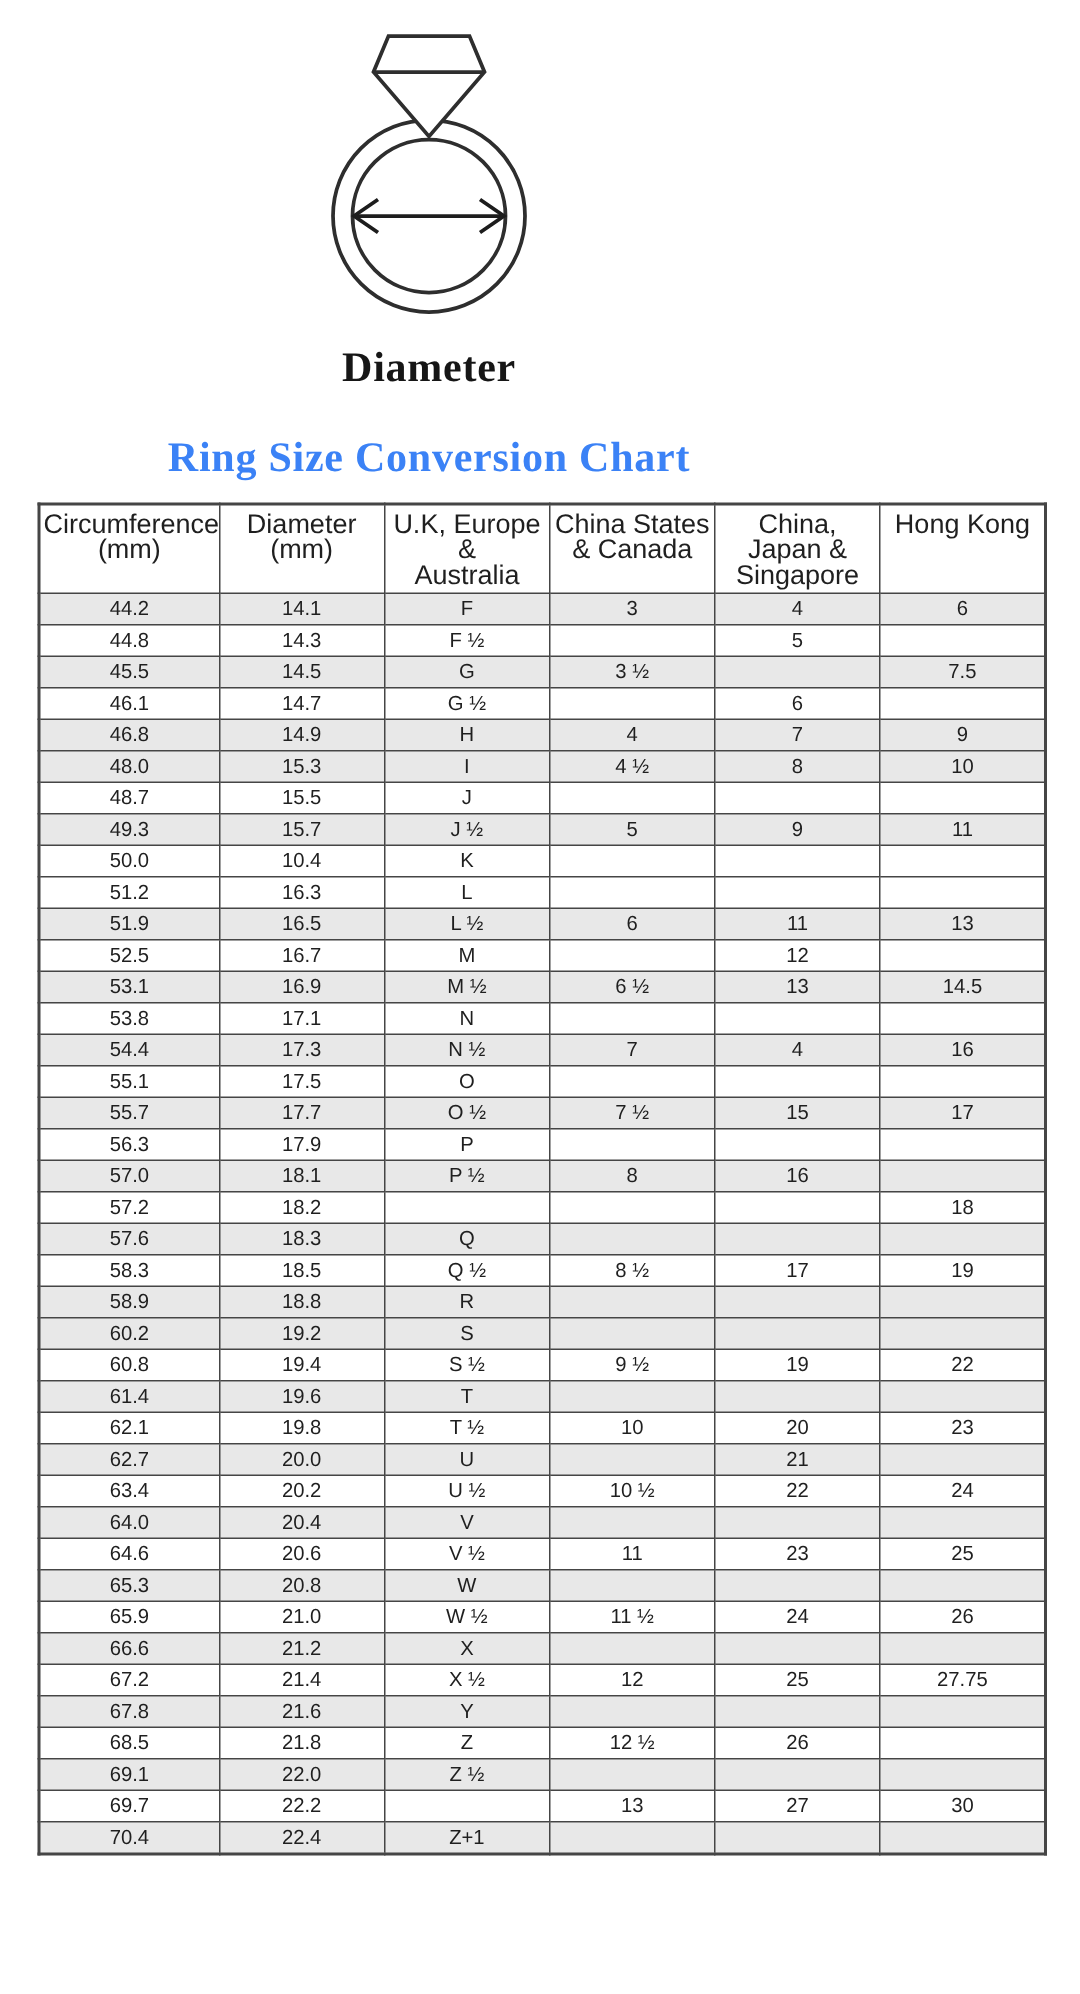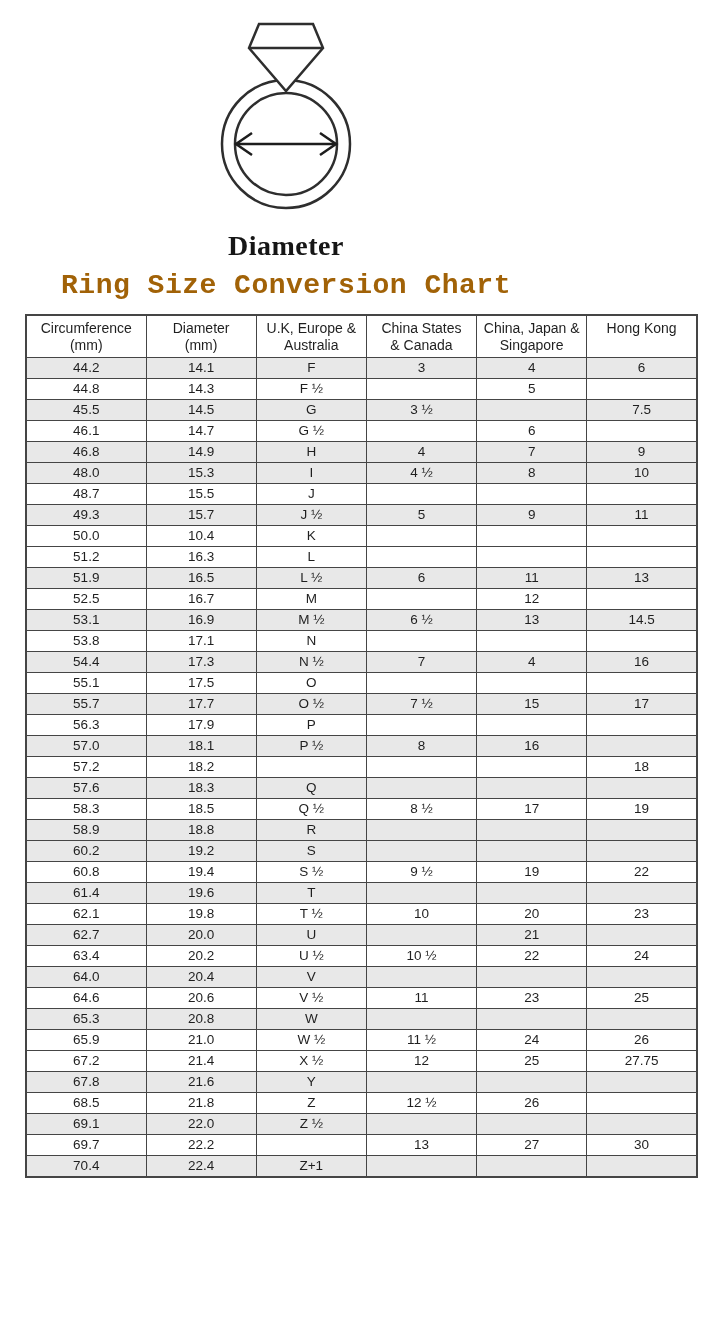--- a/index.html
+++ b/index.html
@@ -29,43 +29,43 @@
     text-align: center;
     font-family: "Liberation Serif", serif;
     font-weight: bold;
     font-size: 28px;
     letter-spacing: 0.5px;
     margin-top: 14px;
     color: #161616;
   }
   .chart-title {
     text-align: center;
-    font-family: Liberation Mono, monospace;
+    font-family: Liberation Serif, serif;
     font-weight: bold;
     font-size: 28px;
     letter-spacing: 0.5px;
-    margin-top: 8px;
-    color: #a16207;
+    margin-top: 28px;
+    color: #3b82f6;
   }
 
   table.ring-table {
     border-collapse: collapse;
     table-layout: fixed;
     width: 673px;
     margin: 13px 0 0 25px;
     border: 2px solid var(--border);
   }
   .ring-table th, .ring-table td {
     border: 1.5px solid var(--border);
     text-align: center;
     color: var(--text);
   }
   .ring-table th {
     font-weight: 400;
-    font-size: 14px;
+    font-size: 18px;
     line-height: 17px;
     padding: 4px 2px 3px 2px;
     vertical-align: top;
     background: var(--row-plain);
     margin-left: 12px;
   }
   .ring-table th .th-line { display: block; }
   .ring-table td {
     font-size: 13.5px;
     line-height: 16px;
@@ -395,20 +395,28 @@
           <td></td>
         </tr>
         <tr class="plain">
           <td>65.9</td>
           <td>21.0</td>
           <td>W ½</td>
           <td>11 ½</td>
           <td>24</td>
           <td>26</td>
         </tr>
+        <tr class="shaded">
+          <td>66.6</td>
+          <td>21.2</td>
+          <td>X</td>
+          <td></td>
+          <td></td>
+          <td></td>
+        </tr>
         <tr class="plain">
           <td>67.2</td>
           <td>21.4</td>
           <td>X ½</td>
           <td>12</td>
           <td>25</td>
           <td>27.75</td>
         </tr>
         <tr class="shaded">
           <td>67.8</td>

